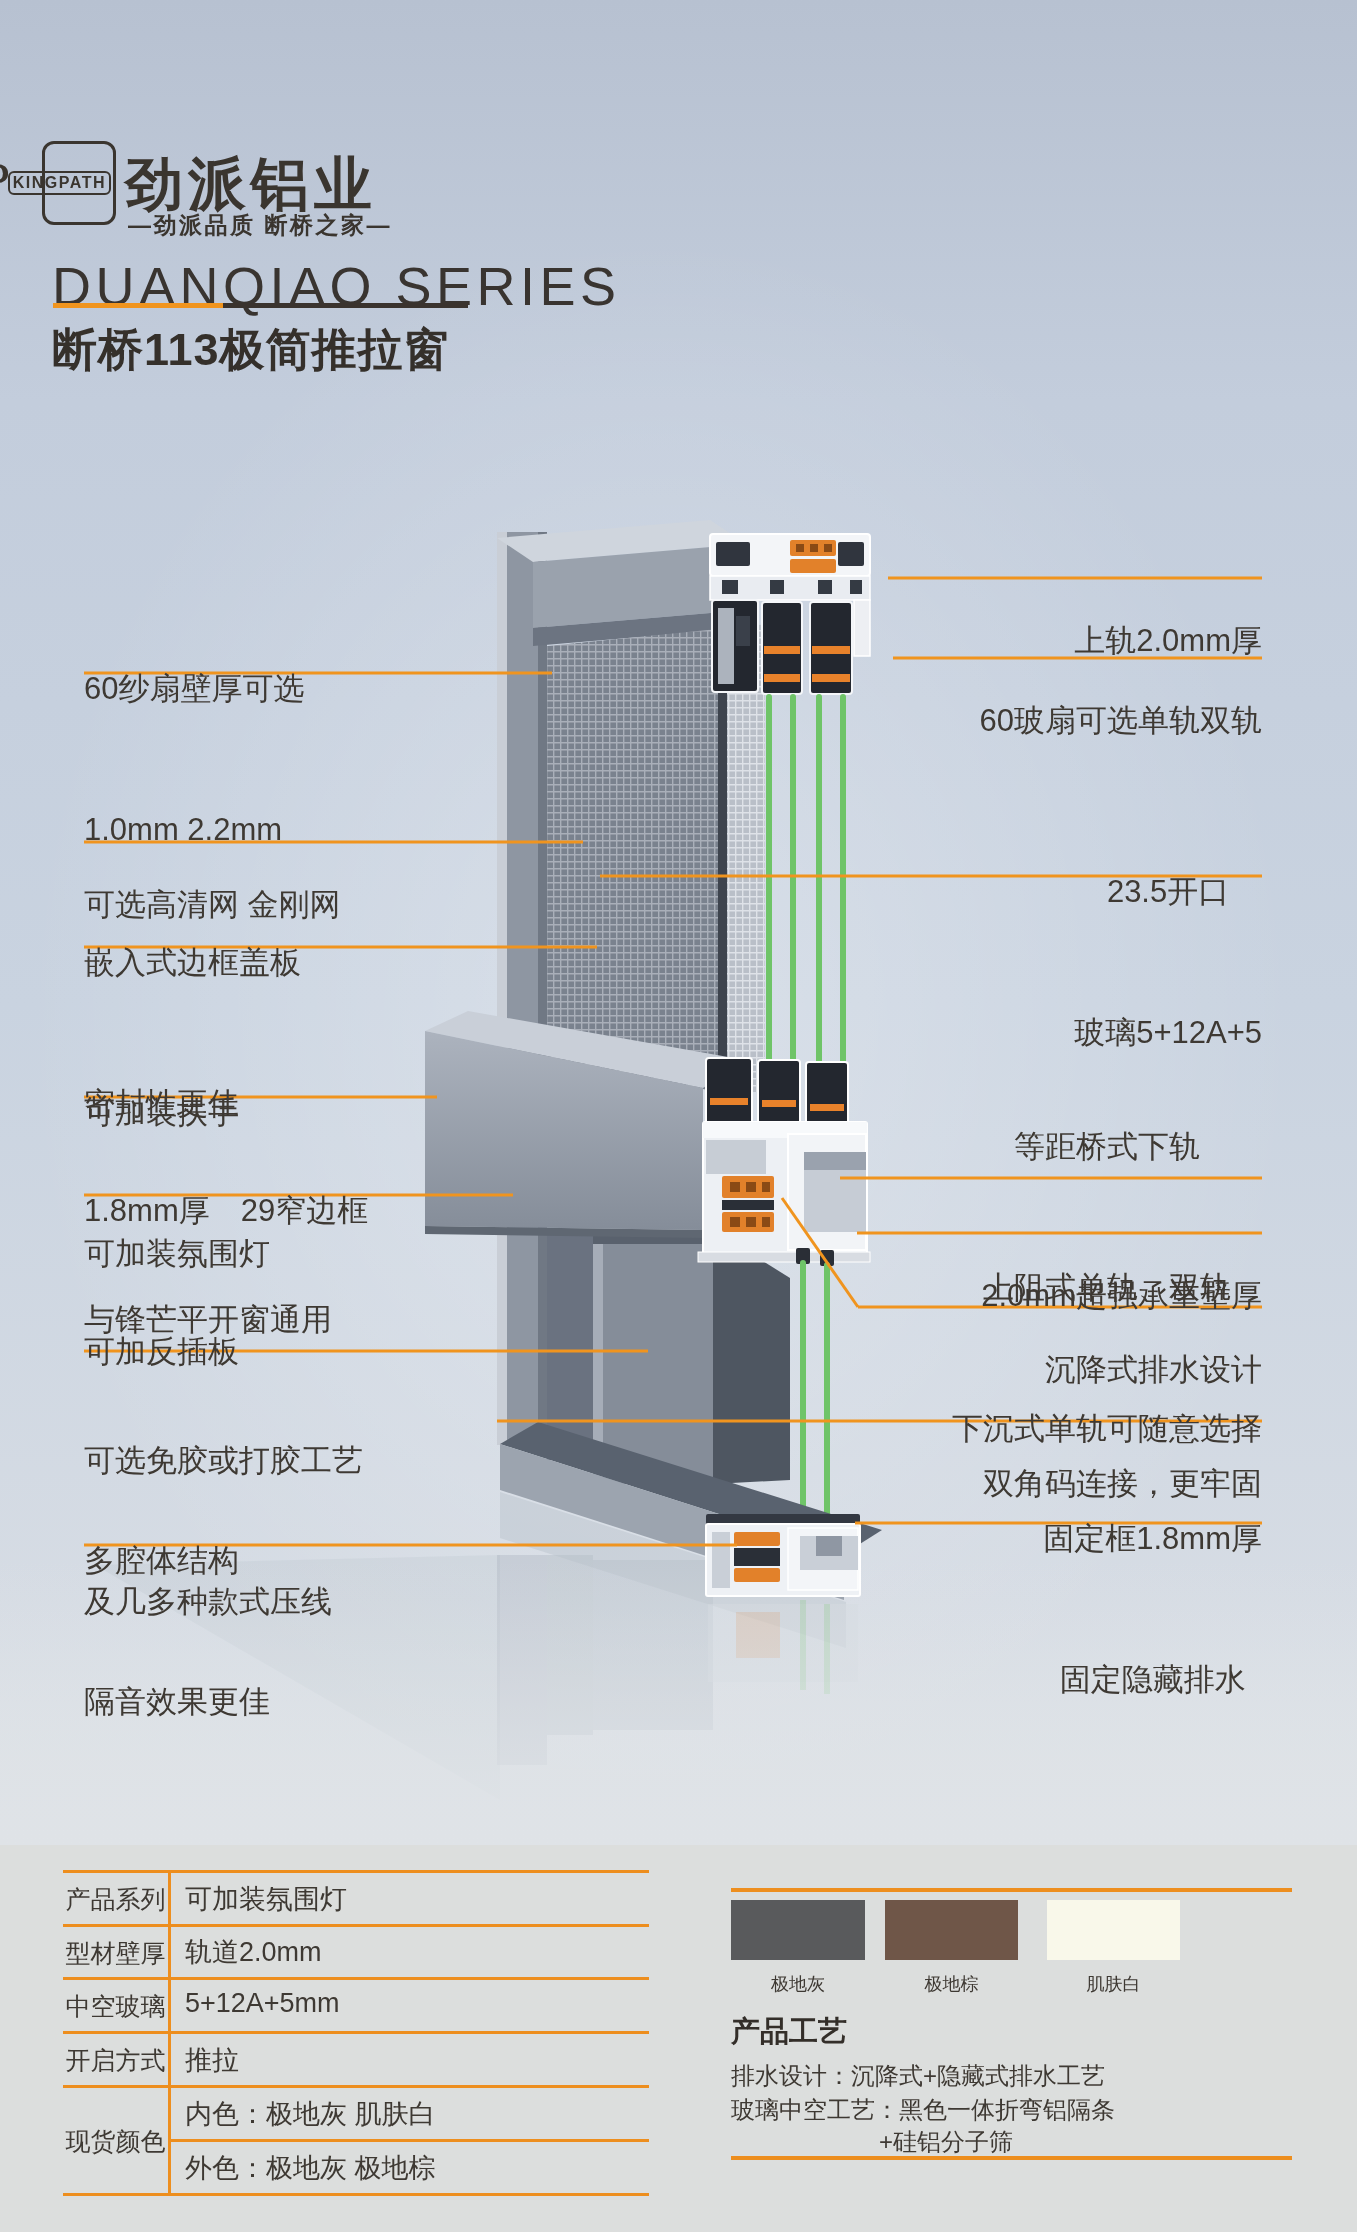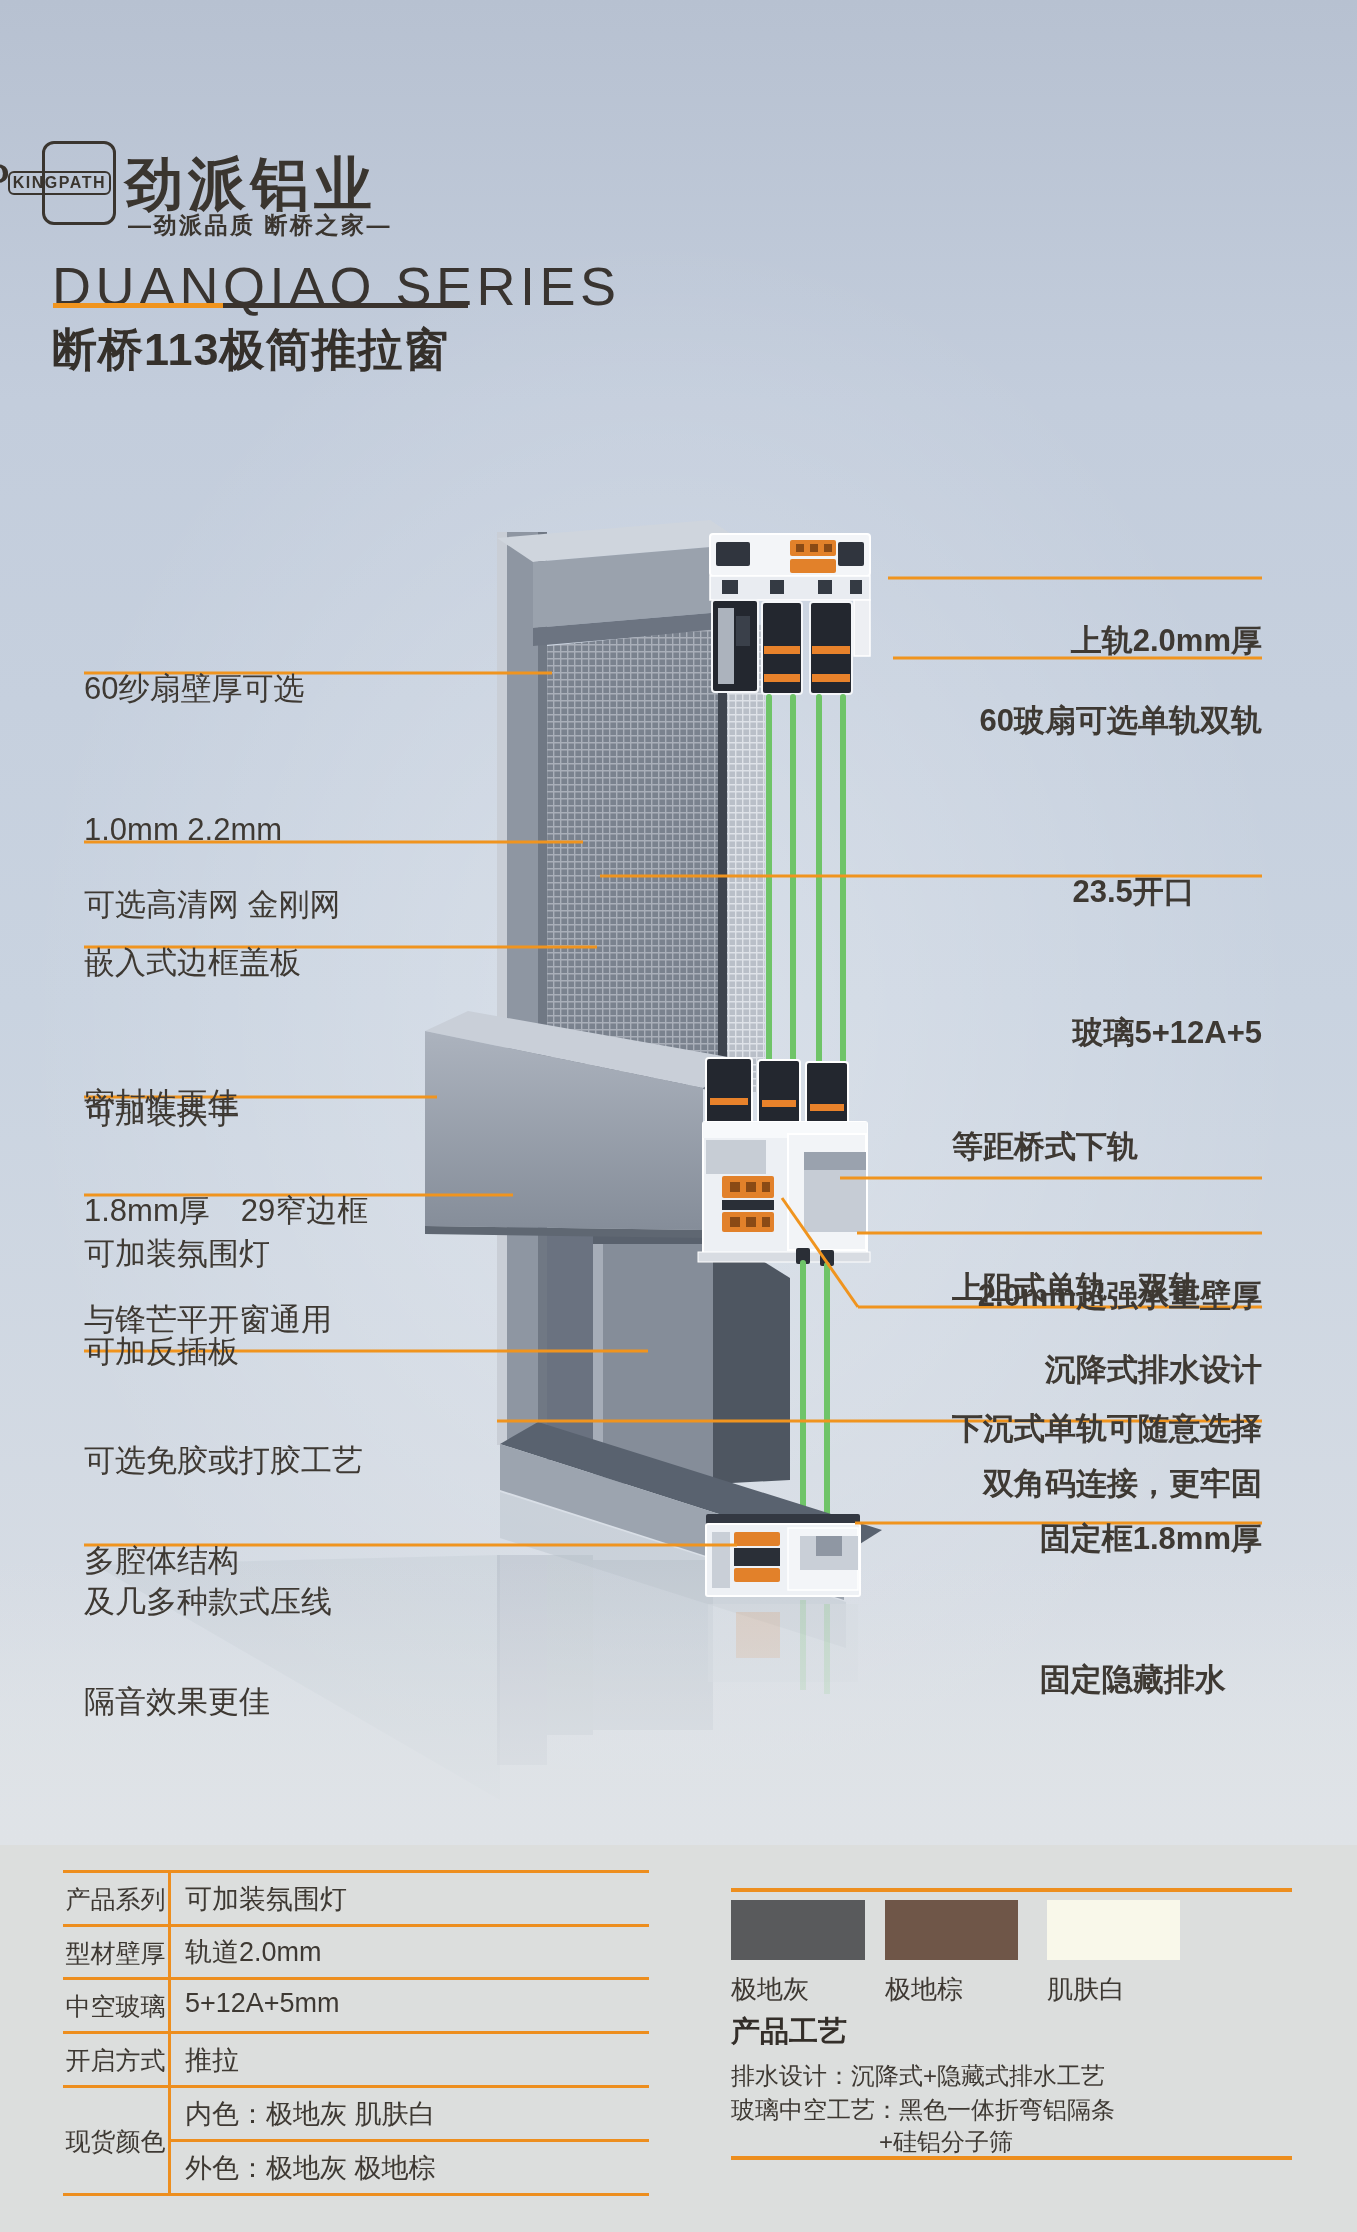--- a/index.html
+++ b/index.html
@@ -18,31 +18,31 @@
         letter-spacing:1.5px;padding:1px 3px;margin-bottom:1px;color:#3A352F;}
   .brand-name{left:125px;top:146px;font-size:58px;font-weight:800;letter-spacing:5px;color:#3A352F;}
   .tagline{left:128px;top:210px;font-size:23px;font-weight:600;letter-spacing:2.5px;color:#3A352F;}
   .series{left:52px;top:255px;font-size:54px;font-weight:400;letter-spacing:4.5px;color:#393430;}
   .series-rule{left:53px;top:303px;width:415px;height:5px;
         background:linear-gradient(90deg,#F0941E 0 41%,#3A332E 41% 100%);}
   .prod-title{left:52px;top:320px;font-size:45px;font-weight:600;letter-spacing:1px;color:#35302B;}
 
   
   .co{position:absolute;font-size:31px;line-height:47px;color:#3E3933;white-space:pre;}
-  .co.r{right:95px;text-align:left;font-weight:bold;}
+  .co.r{right:95px;text-align:center;}
   .co.l{left:84px;text-align:left;}
 
   
   .panel{left:0;top:1845px;width:1357px;height:387px;background:#DCDEDD;}
   .tl{position:absolute;background:#ED8E1E;height:3px;}
   .tv{position:absolute;background:#ED8E1E;width:3px;}
   .spec-label{position:absolute;left:63px;width:105px;text-align:center;font-size:25px;color:#3E3933;}
   .spec-value{position:absolute;left:185px;font-size:27px;color:#3E3933;white-space:pre;}
   .swatch{position:absolute;top:1900px;height:60px;}
-  .swatch-label{position:absolute;top:1972px;font-size:26px;font-weight:500;color:#3E3933;}
+  .swatch-label{position:absolute;top:1972px;text-align:center;font-size:18px;font-weight:500;color:#3E3933;}
   .craft-head{left:731px;top:2012px;font-size:29px;font-weight:800;color:#332E29;}
   .craft-line{position:absolute;left:731px;font-size:24px;color:#3E3933;white-space:pre;}
   .rule{position:absolute;left:731px;width:561px;height:4px;background:#ED8E1E;}
 </style>
 </head>
 <body>
 
 <div id="page">
 
   <svg class="abs" style="left:0;top:0" width="1357" height="2232" viewBox="0 0 1357 2232">

